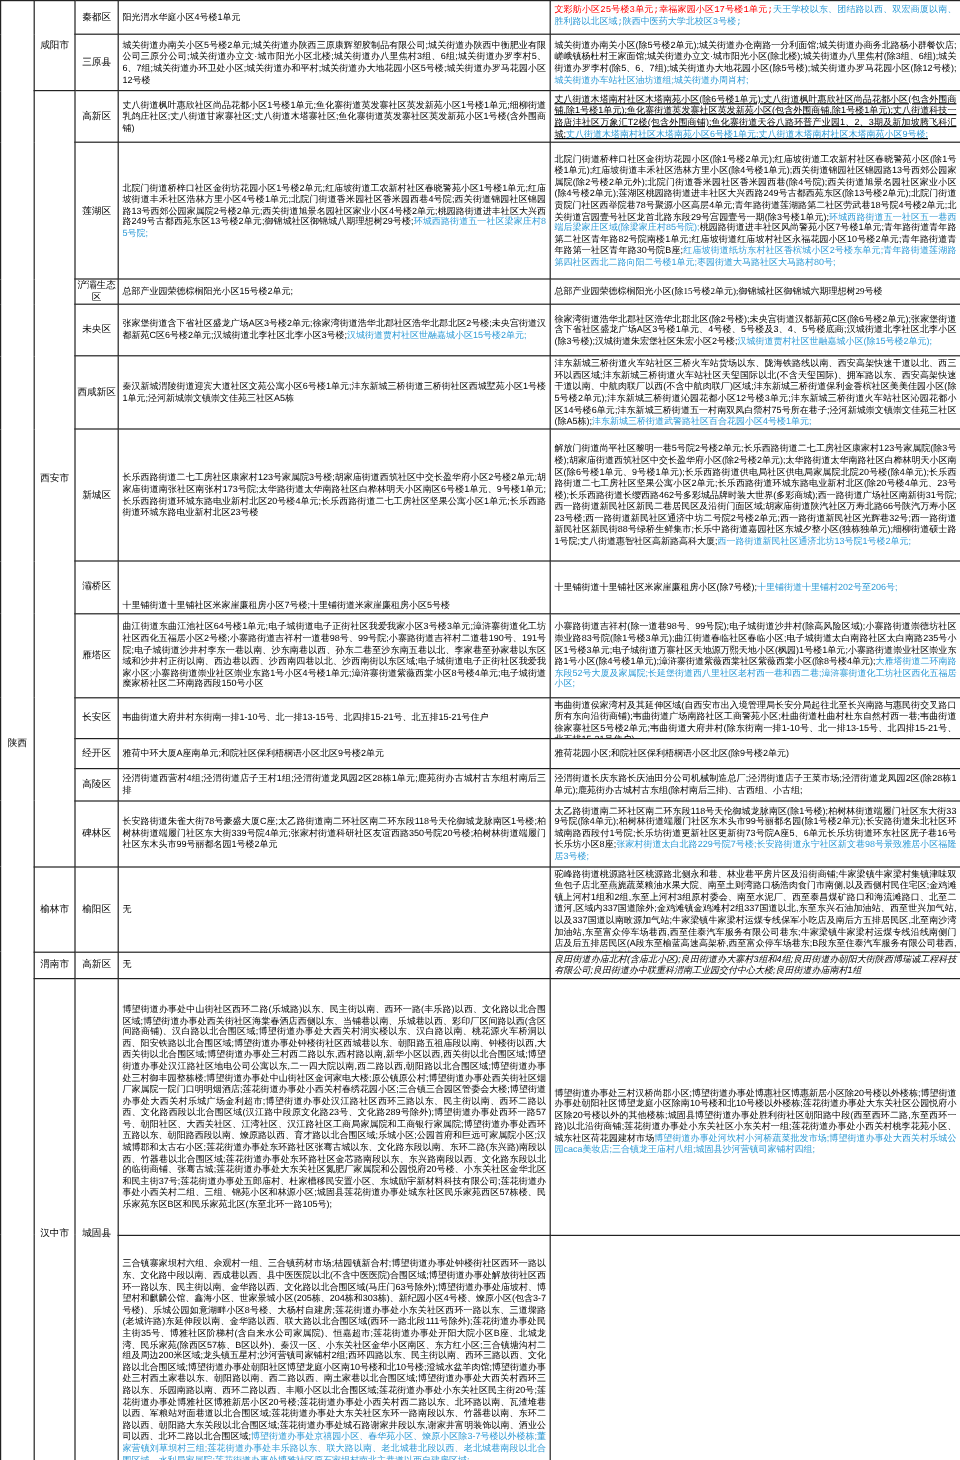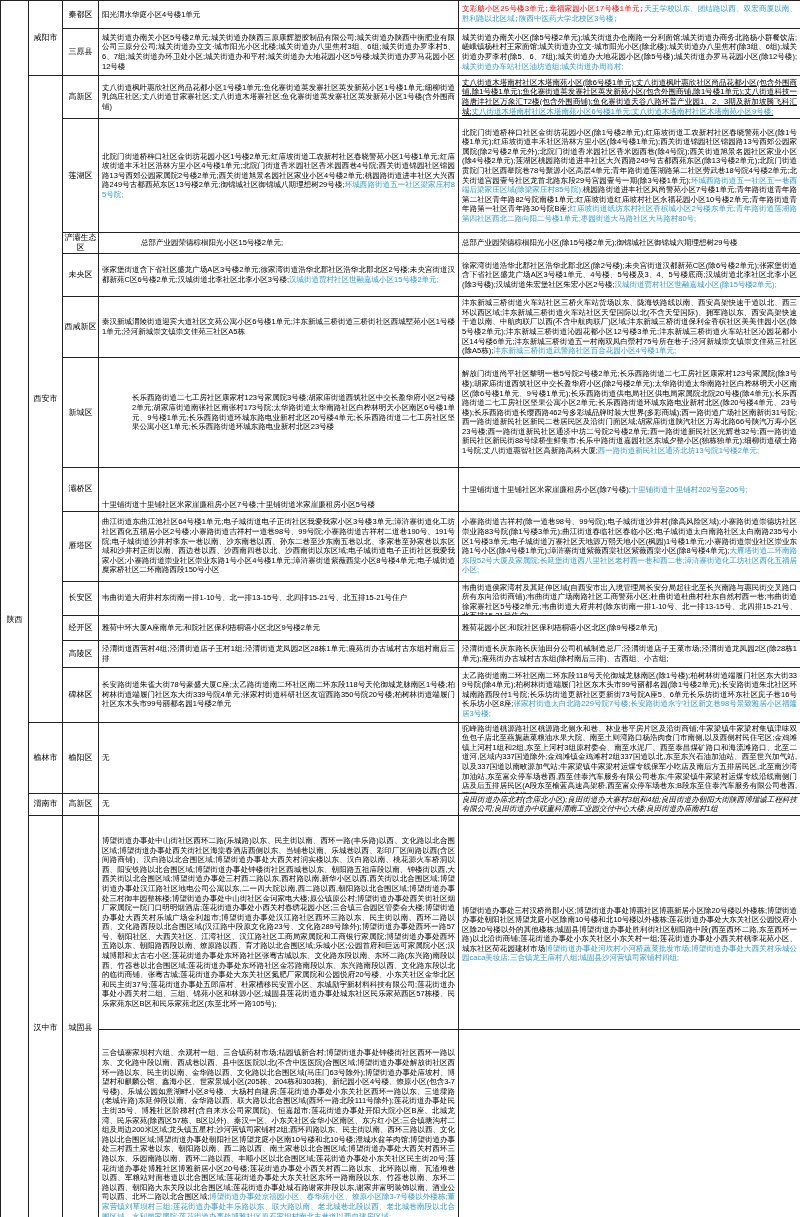--- a/index.html
+++ b/index.html
@@ -65,24 +65,24 @@
         <td class="cnt">
           <div class="cc" style="max-height: 112px;"><span class="seg-k">北院门街道桥梓口社区金街坊花园小区1号楼2单元;红庙坡街道工农新村社区春晓警苑小区1号楼1单元;红庙坡街道丰禾社区浩林方里小区4号楼1单元;北院门街道香米园社区香米园西巷4号院;西关街道锦园社区锦园路13号西郊公园家属院2号楼2单元;西关街道旭景名园社区家业小区4号楼2单元;桃园路街道进丰社区大兴西路249号古都西苑东区13号楼2单元;御锦城社区御锦城八期理想树29号楼;</span><span class="seg-b">环城西路街道五一社区梁家庄村85号院;</span></div>
         </td>
         <td class="cnt">
           <div class="cc" style="max-height: 112px;"><span class="seg-k">北院门街道桥梓口社区金街坊花园小区(除1号楼2单元);红庙坡街道工农新村社区春晓警苑小区(除1号楼1单元);红庙坡街道丰禾社区浩林方里小区(除4号楼1单元);西关街道锦园社区锦园路13号西郊公园家属院(除2号楼2单元外);北院门街道香米园社区香米园西巷(除4号院);西关街道旭景名园社区家业小区(除4号楼2单元);莲湖区桃园路街道进丰社区大兴西路249号古都西苑东区(除13号楼2单元);北院门街道贡院门社区西举院巷78号聚源小区高层4单元;青年路街道莲湖路第二社区劳武巷18号院4号楼2单元;北关街道宫园壹号社区龙首北路东段29号宫园壹号一期(除3号楼1单元);</span><span class="seg-b">环城西路街道五一社区五一巷西端后梁家庄区域(除梁家庄村85号院);</span><span class="seg-k">桃园路街道进丰社区风尚警苑小区7号楼1单元;青年路街道青年路第二社区青年路82号院南楼1单元;红庙坡街道红庙坡村社区永福花园小区10号楼2单元;青年路街道青年路第一社区青年路30号院B座;</span><span class="seg-b">红庙坡街道纸坊东村社区香槟城小区2号楼东单元;青年路街道莲湖路第四社区西北二路向阳二号楼1单元;枣园街道大马路社区大马路村80号;</span></div>
         </td>
       </tr>
       <tr style="height: 20px;">
         <td class="lbl" rowspan="1">浐灞生态区</td>
         <td class="cnt">
-          <div class="cc" style="max-height: 18px; margin-left: 39px;"><span class="seg-k">总部产业园荣德棕榈阳光小区15号楼2单元;</span></div>
-        </td>
-        <td class="cnt">
-          <div class="cc" style="max-height: 18px;"><span class="seg-k">总部产业园荣德棕榈阳光小区(除15号楼2单元);御锦城社区御锦城六期理想树29号楼</span></div>
+          <div class="cc" style="max-height: 18px;"><span class="seg-k">总部产业园荣德棕榈阳光小区15号楼2单元;</span></div>
+        </td>
+        <td class="cnt">
+          <div class="cc" style="max-height: 18px; font-family: Liberation Serif, serif;"><span class="seg-k">总部产业园荣德棕榈阳光小区(除15号楼2单元);御锦城社区御锦城六期理想树29号楼</span></div>
         </td>
       </tr>
       <tr style="height: 43px;">
         <td class="lbl" rowspan="1">未央区</td>
         <td class="cnt">
           <div class="cc" style="max-height: 41px;"><span class="seg-k">张家堡街道含下省社区盛龙广场A区3号楼2单元;徐家湾街道浩华北郡社区浩华北郡北区2号楼;未央宫街道汉都新苑C区6号楼2单元;汉城街道北李社区北李小区3号楼;</span><span class="seg-b">汉城街道贾村社区世融嘉城小区15号楼2单元;</span></div>
         </td>
         <td class="cnt">
           <div class="cc" style="max-height: 41px;"><span class="seg-k">徐家湾街道浩华北郡社区浩华北郡北区(除2号楼);未央宫街道汉都新苑C区(除6号楼2单元);张家堡街道含下省社区盛龙广场A区3号楼1单元、4号楼、5号楼及3、4、5号楼底商;汉城街道北李社区北李小区(除3号楼);汉城街道朱宏堡社区朱宏小区2号楼;</span><span class="seg-b">汉城街道贾村社区世融嘉城小区(除15号楼2单元);</span></div>
         </td>
@@ -92,21 +92,21 @@
         <td class="cnt">
           <div class="cc" style="max-height: 59px;"><span class="seg-k">秦汉新城渭陵街道迎宾大道社区文苑公寓小区6号楼1单元;沣东新城三桥街道三桥街社区西城墅苑小区1号楼1单元;泾河新城崇文镇崇文佳苑三社区A5栋</span></div>
         </td>
         <td class="cnt">
           <div class="cc" style="max-height: 59px;"><span class="seg-k">沣东新城三桥街道火车站社区三桥火车站货场以东、陇海铁路线以南、西安高架快速干道以北、西三环以西区域;沣东新城三桥街道火车站社区天玺国际以北(不含天玺国际)、拥军路以东、西安高架快速干道以南、中航肉联厂以西(不含中航肉联厂)区域;沣东新城三桥街道保利金香槟社区美美佳园小区(除5号楼2单元);沣东新城三桥街道沁园花都小区12号楼3单元;沣东新城三桥街道火车站社区沁园花都小区14号楼6单元;沣东新城三桥街道五一村南双凤白禜村75号所在巷子;泾河新城崇文镇崇文佳苑三社区(除A5栋);</span><span class="seg-b">沣东新城三桥街道武警路社区百合花园小区4号楼1单元;</span></div>
         </td>
       </tr>
       <tr style="height: 110px;">
         <td class="lbl" rowspan="1">新城区</td>
         <td class="cnt">
-          <div class="cc" style="max-height: 108px; margin-left: 30px;"><span class="seg-k">长乐西路街道二七工房社区康家村123号家属院3号楼;胡家庙街道西筑社区中交长盈华府小区2号楼2单元;胡家庙街道南张社区南张村173号院;太华路街道太华南路社区白桦林明天小区南区6号楼1单元、9号楼1单元;长乐西路街道环城东路电业新村北区20号楼4单元;长乐西路街道二七工房社区坚果公寓小区1单元;长乐西路街道环城东路电业新村北区23号楼</span></div>
+          <div class="cc" style="max-height: 108px;"><span class="seg-k">长乐西路街道二七工房社区康家村123号家属院3号楼;胡家庙街道西筑社区中交长盈华府小区2号楼2单元;胡家庙街道南张社区南张村173号院;太华路街道太华南路社区白桦林明天小区南区6号楼1单元、9号楼1单元;长乐西路街道环城东路电业新村北区20号楼4单元;长乐西路街道二七工房社区坚果公寓小区1单元;长乐西路街道环城东路电业新村北区23号楼</span></div>
         </td>
         <td class="cnt">
           <div class="cc" style="max-height: 108px;"><span class="seg-k">解放门街道尚平社区黎明一巷5号院2号楼2单元;长乐西路街道二七工房社区康家村123号家属院(除3号楼);胡家庙街道西筑社区中交长盈华府小区(除2号楼2单元);太华路街道太华南路社区白桦林明天小区南区(除6号楼1单元、9号楼1单元);长乐西路街道供电局社区供电局家属院北院20号楼(除4单元);长乐西路街道二七工房社区坚果公寓小区2单元;长乐西路街道环城东路电业新村北区(除20号楼4单元、23号楼);长乐西路街道长缨西路462号多彩城品牌时装大世界(多彩商城);西一路街道广场社区南新街31号院;西一路街道新民社区新民二巷居民区及沿街门面区域;胡家庙街道陕汽社区万寿北路66号陕汽万寿小区23号楼;西一路街道新民社区通济中坊二号院2号楼2单元;西一路街道新民社区光辉巷32号;西一路街道新民社区新民街88号绿桥生鲜集市;长乐中路街道嘉园社区东城夕整小区(独栋独单元);细柳街道硕士路1号院;丈八街道惠智社区高新路高科大厦;</span><span class="seg-b">西一路街道新民社区通济北坊13号院1号楼2单元;</span></div>
         </td>
       </tr>
       <tr style="height: 24px;">
         <td class="lbl" rowspan="1">灞桥区</td>
         <td class="cnt">
           <div class="cc" style="max-height: 22px; margin-top: 31px;"><span class="seg-k">十里铺街道十里铺社区米家崖廉租房小区7号楼;十里铺街道米家崖廉租房小区5号楼</span></div>
         </td>

